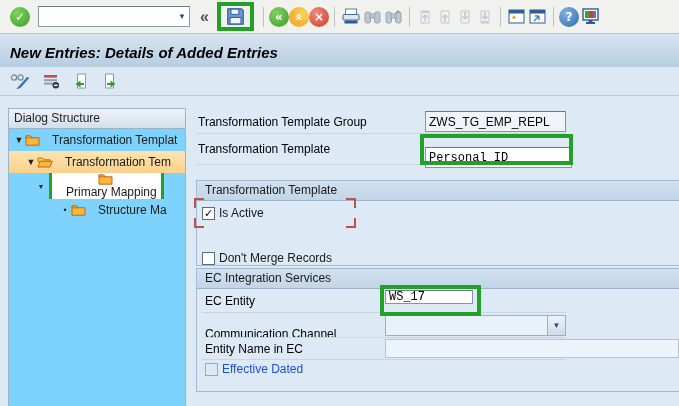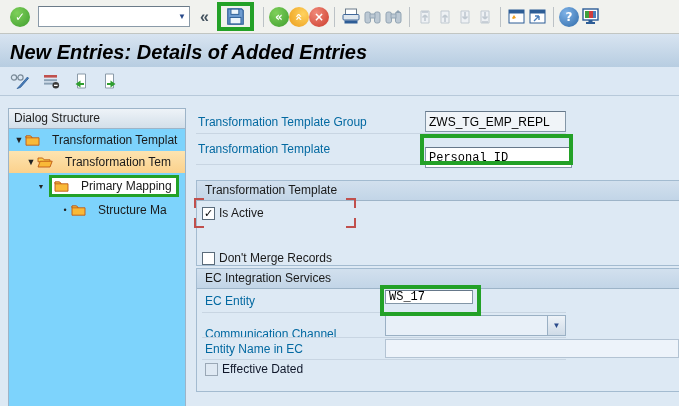--- a/index.html
+++ b/index.html
@@ -22,55 +22,55 @@
   .combo input{border:none;outline:none;width:120px;font:12px "Liberation Sans",sans-serif;background:transparent;}
   .combo .arr{color:#2a4a8a;font-size:8px;}
   .chev{color:#44525e;font-size:16px;font-weight:bold;margin:0 4px;}
   .sep{width:1px;height:20px;background:#bcc2c6;margin:0 5px;flex:0 0 auto;}
   .tico{display:inline-flex;align-items:center;justify-content:center;margin:0 2px;flex:0 0 auto;}
   .anno-border{border:4px solid #23a127;padding:1px 3px;display:inline-flex;align-items:center;margin:0 4px;background:#f1f2ee;}
 
   
   .titlebar{position:absolute;left:0;top:34px;width:679px;height:33px;
     background:linear-gradient(#d8e4f1,#b7cde1);border-bottom:1px solid #9fb6ca;display:flex;align-items:center;}
-  .titlebar h1{margin:4px 0 0 10px;font-size:20px;font-style:italic;font-weight:bold;color:#000;}
+  .titlebar h1{margin:4px 0 0 10px;font-size:15px;font-style:italic;font-weight:bold;color:#000;}
 
   
   .apptb{position:absolute;left:0;top:67px;width:679px;height:29px;background:#dce8f4;
     border-bottom:1px solid #b7c9da;display:flex;align-items:center;padding-left:8px;box-sizing:border-box;gap:9px;}
 
   
   .tree{position:absolute;left:8px;top:108px;width:178px;height:354px;background:#7dd3fc;
     border:1px solid #9db4c8;box-sizing:border-box;overflow:hidden;}
   .tree-h{height:19px;line-height:18px;padding-left:5px;background:linear-gradient(#eef3f8,#d3dfe9);
     border-bottom:1px solid #9db4c8;color:#222;}
   .trow{height:22px;display:flex;align-items:center;white-space:nowrap;overflow:hidden;position:relative;}
   .trow .mark{font-size:9px;color:#222;width:12px;text-align:center;flex:0 0 auto;}
   .trow .mark.small{font-size:7px;}
   .trow .lbl{margin-left:12px;}
   .sel{background:linear-gradient(#fde4b0,#fbd18c);}
   .node-anno{display:inline-flex;align-items:center;border:3px solid #23a127;background:#fff;
-    padding:1px 4px 1px 2px;margin-left:2px;}
-
-  
-  .flabel{position:absolute;color:#0369a1;}
+    padding:1px 4px 1px 2px;margin-left:2px;flex-direction:column;}
+
+  
+  .flabel{position:absolute;color:#000000;}
   .hline{position:absolute;height:1px;background:#c8d5e2;}
   .ftext{position:absolute;box-sizing:border-box;border:1px solid #8396a7;border-top-color:#66788a;
     font:12px "Liberation Mono","DejaVu Sans Mono",monospace;padding:0 3px;background:#fff;}
   .ftext.ro{background:#f0f4f8;font-family:"Liberation Sans",sans-serif;}
   .ftext.dim{background:#edf3fa;border-color:#b3c3d3;}
   .groupbox{position:absolute;border:1px solid #a3bbd0;box-sizing:border-box;}
   .ghead{height:19px;line-height:18px;padding-left:8px;background:linear-gradient(#d2e0ee,#c2d5e7);
     border-bottom:1px solid #9db4c8;color:#1a1a1a;}
   .cb{position:absolute;display:flex;align-items:center;gap:4px;}
   .cbbox{width:13px;height:13px;background:#fff;border:1px solid #5a6b7a;box-sizing:border-box;
     display:inline-flex;align-items:center;justify-content:center;font-size:11px;font-weight:bold;color:#000;
     font-family:"DejaVu Sans",sans-serif;line-height:1;}
   .cb.disabled .cbbox{background:#dfe9f3;border-color:#9aa8b6;}
-  .cb.disabled .cblbl{color:#0f172a;}
+  .cb.disabled .cblbl{color:#1d4ed8;}
   .ddl{position:absolute;box-sizing:border-box;border:1px solid #9ab0c4;background:#e8f0f8;display:flex;}
   .ddl .fill{flex:1;}
   .ddl .btn{width:17px;border-left:1px solid #9ab0c4;background:linear-gradient(#eef3f8,#cfdbe7);
     display:flex;align-items:center;justify-content:center;color:#2a4a8a;font-size:8px;}
 
   
   .anno{position:absolute;border:4px solid #23a127;pointer-events:none;z-index:6;}
 
   
   .fmarks{position:absolute;z-index:5;pointer-events:none;}

